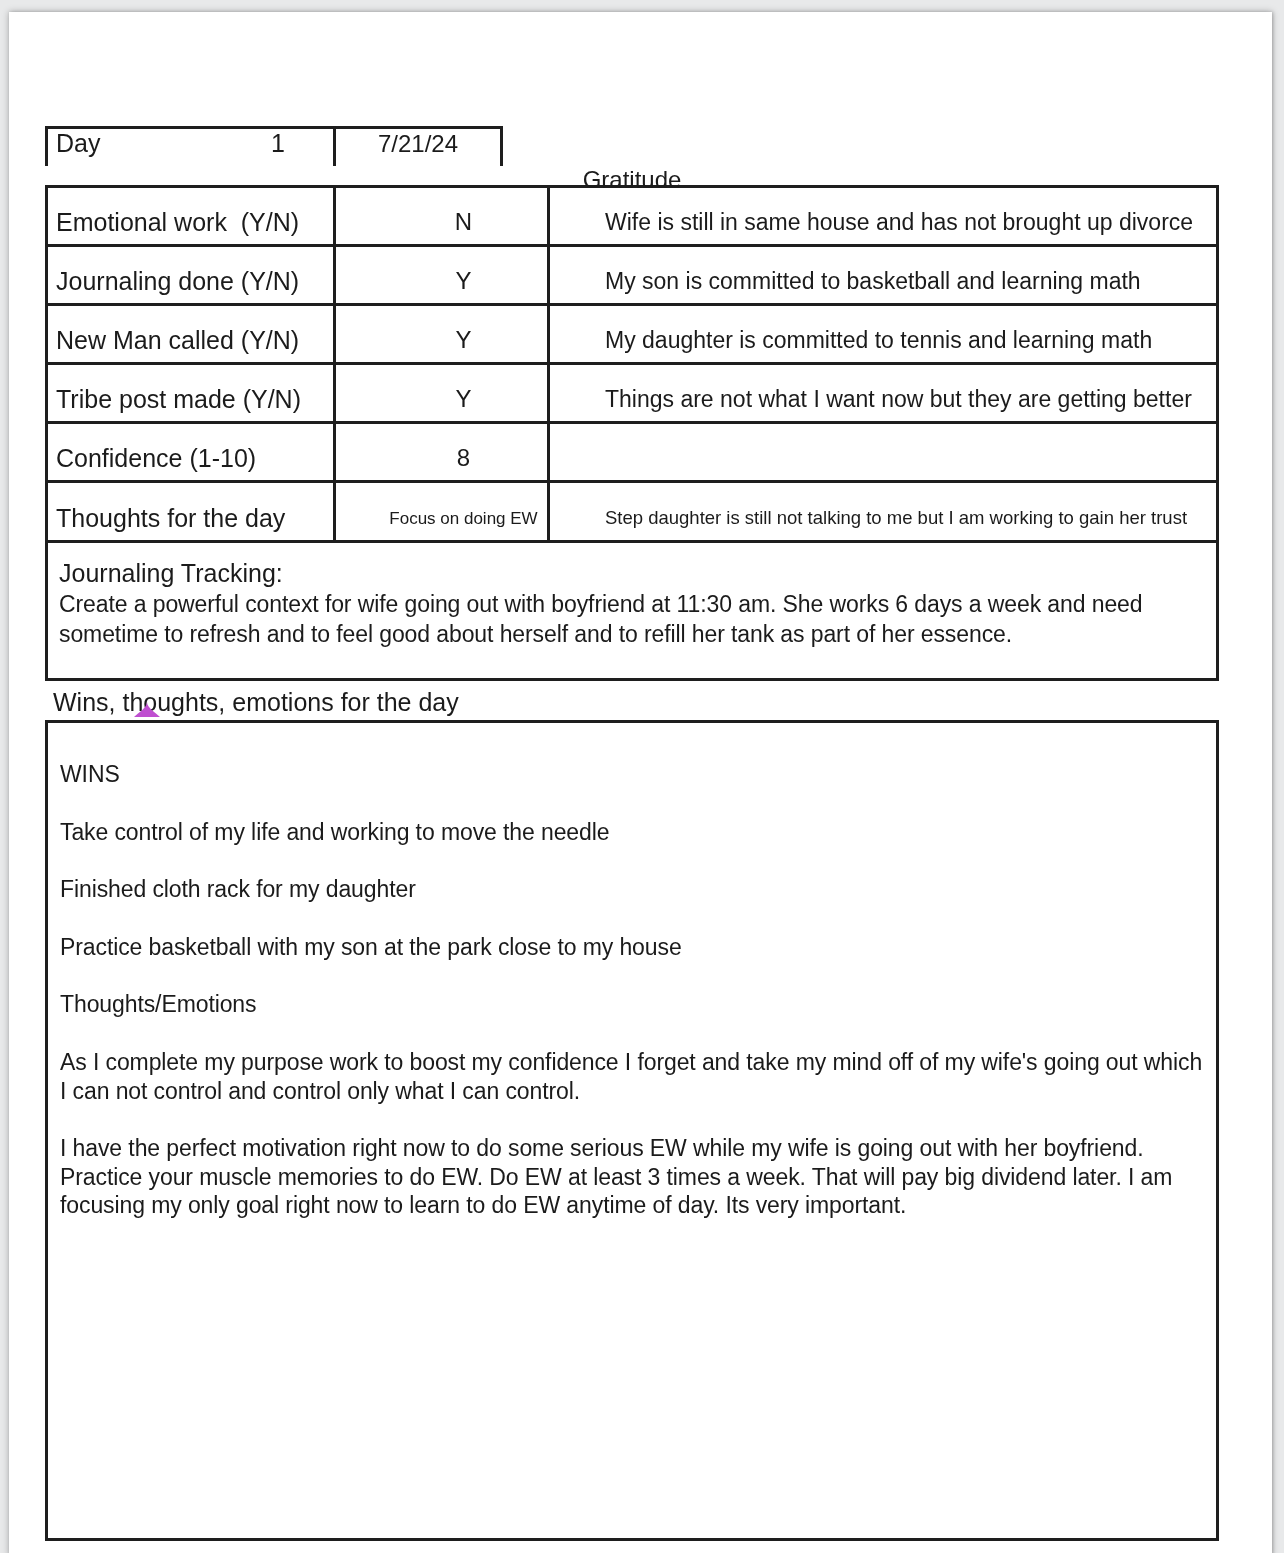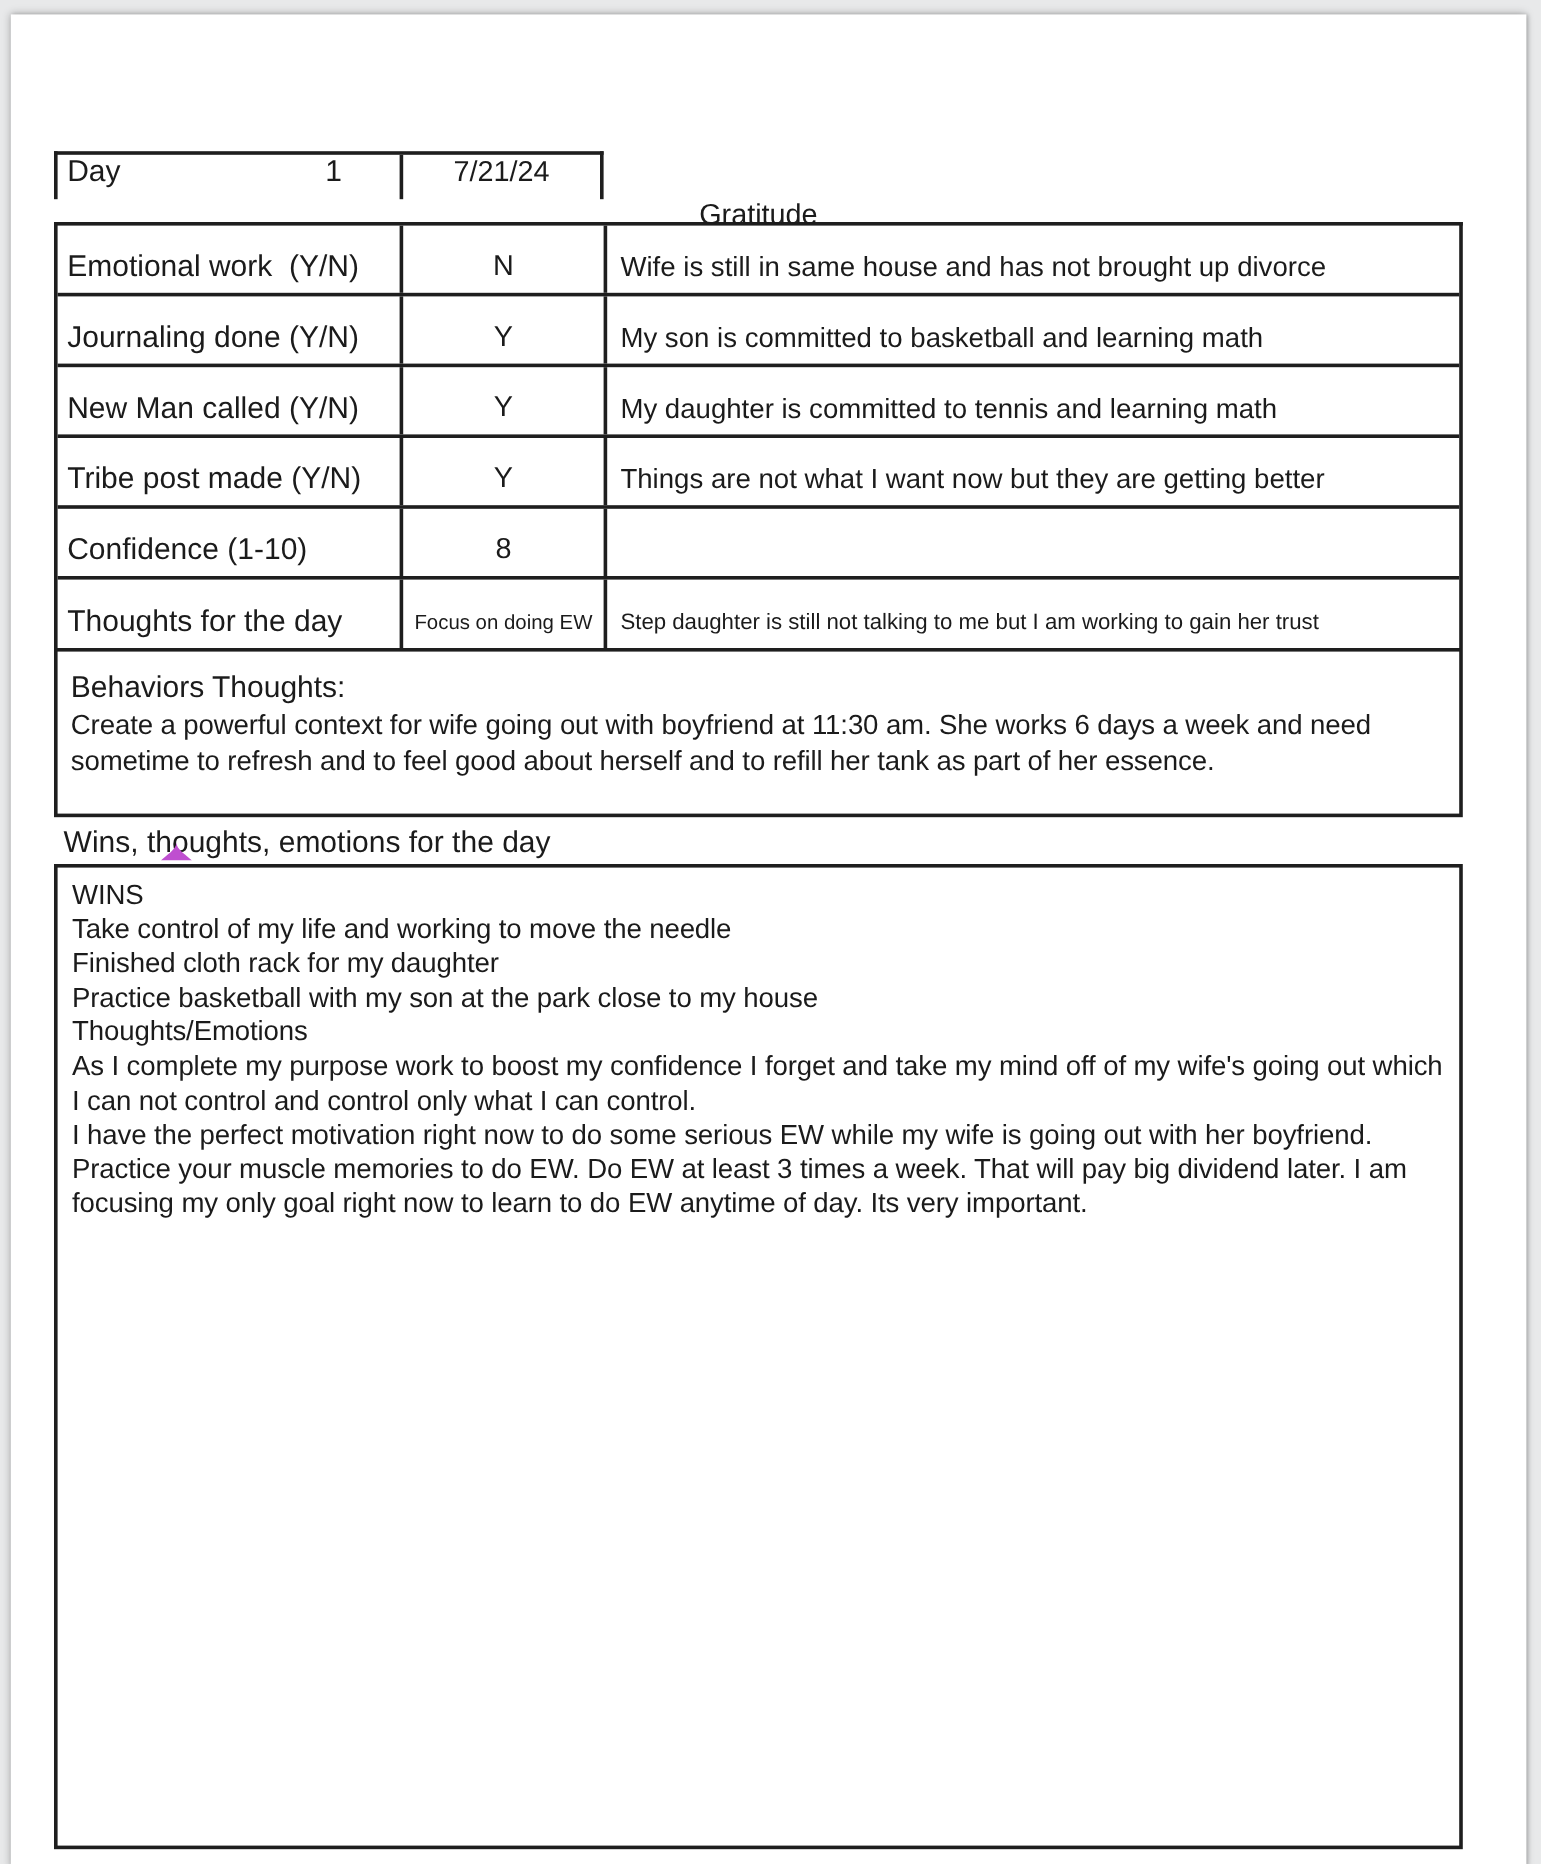--- a/index.html
+++ b/index.html
@@ -47,21 +47,21 @@
   }
   .hdr-grat {
     flex: 1; display: flex; align-items: flex-end; justify-content: center;
     padding-bottom: 16px; font-size: 24px;
   }
   
   .grid {
     box-sizing: border-box;
     border: 3px solid #1e1e1e; border-bottom: none;
   }
-  .row { display: flex; height: 59px; box-sizing: border-box; border-bottom: 3px solid #1e1e1e; }
+  .row { display: flex; height: 59px; box-sizing: border-box; border-bottom: 3px solid #1e1e1e; gap: 44px; }
   .row:last-child { height: 57px; border-bottom: none; }
   .c1 {
     width: 288px; box-sizing: border-box; border-right: 3px solid #1e1e1e;
     display: flex; align-items: flex-end;
     padding: 0 4px 7px 8px; font-size: 25px; white-space: pre;
   }
   .c2 {
     width: 170px; box-sizing: border-box; border-right: 3px solid #1e1e1e;
     display: flex; align-items: flex-end; justify-content: center;
     padding-bottom: 8px; font-size: 24px;
@@ -85,21 +85,21 @@
     height: 39px; display: flex; align-items: flex-end;
     padding-left: 8px; box-sizing: border-box;
   }
   .wins-label { font-size: 25px; padding-bottom: 3px; }
   
   .wins-box {
     box-sizing: border-box; height: 821px;
     border: 3px solid #1e1e1e;
     padding: 8px 4px 0 12px;
   }
-  .wins-line { font-size: 23px; line-height: 28.6px; letter-spacing: -0.1px; max-width: 1152px; }
+  .wins-line { font-size: 23px; line-height: 28.6px; letter-spacing: -0.1px; max-width: 1152px; margin-top: 29px; }
   
   .cursor-marker {
     position: absolute;
     left: 125px;
     top: 690px;
     width: 26px; height: 15px;
   }
 </style>
 </head>
 <body>
@@ -148,21 +148,21 @@
         <div class="c2">8</div>
       </div>
       <div class="row small">
         <div class="c1">Thoughts for the day</div>
         <div class="c2">Focus on doing EW</div>
         <div class="c3">Step daughter is still not talking to me but I am working to gain her trust</div>
       </div>
     </div>
 
     <div class="behaviors">
-      <div class="behaviors-heading">Behaviors Thoughts:</div>
+      <div class="behaviors-heading">Journaling Tracking:</div>
       <div class="behaviors-body">Create a powerful context for wife going out with boyfriend at 11:30 am. She works 6 days a week and need sometime to refresh and to feel good about herself and to refill her tank as part of her essence.</div>
     </div>
 
     <div class="wins-label-band">
       <div class="wins-label">Wins, thoughts, emotions for the day</div>
     </div>
 
     <div class="wins-box">
       <div class="wins-line">WINS</div>
       <div class="wins-line">Take control of my life and working to move the needle</div>

